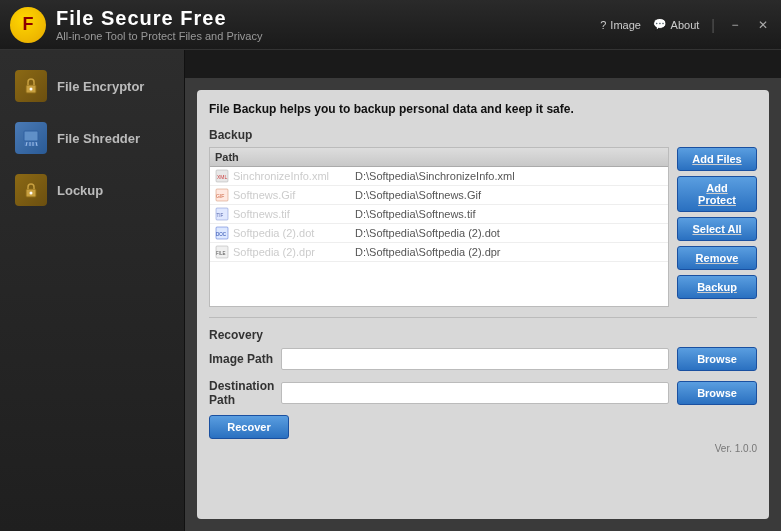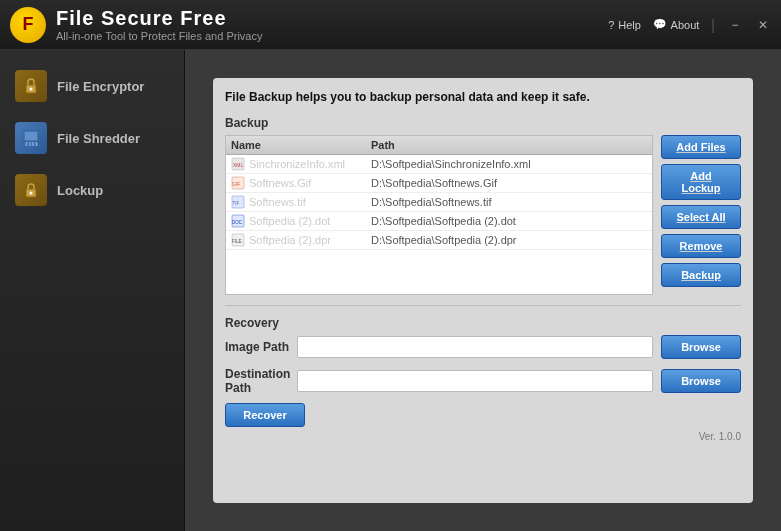--- a/index.html
+++ b/index.html
@@ -145,22 +145,23 @@
       display: flex;
       align-items: center;
       justify-content: center;
       font-size: 16px;
     }
 
     
     #content-area {
       flex: 1;
       background: #3a3a3a;
-      padding: 16px;
+      padding: 0;
       overflow: hidden;
+      margin-top: 28px;
     }
 
     #content-inner {
       margin: 12px;
       background: #d8d8d8;
       border-radius: 4px;
       padding: 12px;
       height: calc(100% - 24px);
       overflow: hidden;
     }
@@ -324,21 +325,21 @@
   <div id="app-logo">
     <span>F</span>
   </div>
   <div id="app-title-block">
     <div id="app-title">File Secure Free</div>
     <div id="app-subtitle">All-in-one Tool to Protect Files and Privacy</div>
   </div>
   <div id="title-bar-controls">
     <div class="title-bar-btn">
       <span>?</span>
-      <span>Help</span>
+      <span>Image</span>
     </div>
     <div class="title-bar-btn">
       <span>💬</span>
       <span>About</span>
     </div>
     <span class="title-bar-separator">|</span>
     <div class="win-btn">−</div>
     <div class="win-btn">✕</div>
   </div>
 </div>
@@ -392,21 +393,20 @@
       <div id="content-description">
         <span>File Backup helps you to backup personal data and keep it safe.</span>
       </div>
 
       <div id="backup-section">
         <div class="section-label">Backup</div>
         <div id="file-list-container" class="watermark">
 
           <div id="file-list">
             <div class="file-list-header">
-              <div class="col-name">Name</div>
               <div class="col-path">Path</div>
             </div>
 
             <div class="file-list-row">
               <div class="col-name">
                 <span class="file-icon">
                   <svg width="14" height="14" viewBox="0 0 14 14">
                       <rect x="1" y="1" width="12" height="12" rx="1" fill="#e8e8e8" stroke="#aaa" stroke-width="0.5"></rect>
                       <text x="2" y="10" font-size="5" fill="#cc4444" font-family="Arial">XML</text>
                     </svg>
@@ -465,21 +465,21 @@
                 </span>
                 Softpedia (2).dpr
               </div>
               <div class="col-path">D:\Softpedia\Softpedia (2).dpr</div>
             </div>
 
           </div>
 
           <div id="backup-buttons">
             <button class="btn-action">Add Files</button>
-            <button class="btn-action">Add Lockup</button>
+            <button class="btn-action">Add Protect</button>
             <button class="btn-action">Select All</button>
             <button class="btn-action">Remove</button>
             <button class="btn-action">Backup</button>
           </div>
 
         </div>
       </div>
 
       <div id="recovery-section">
         <div class="section-label">Recovery</div>

